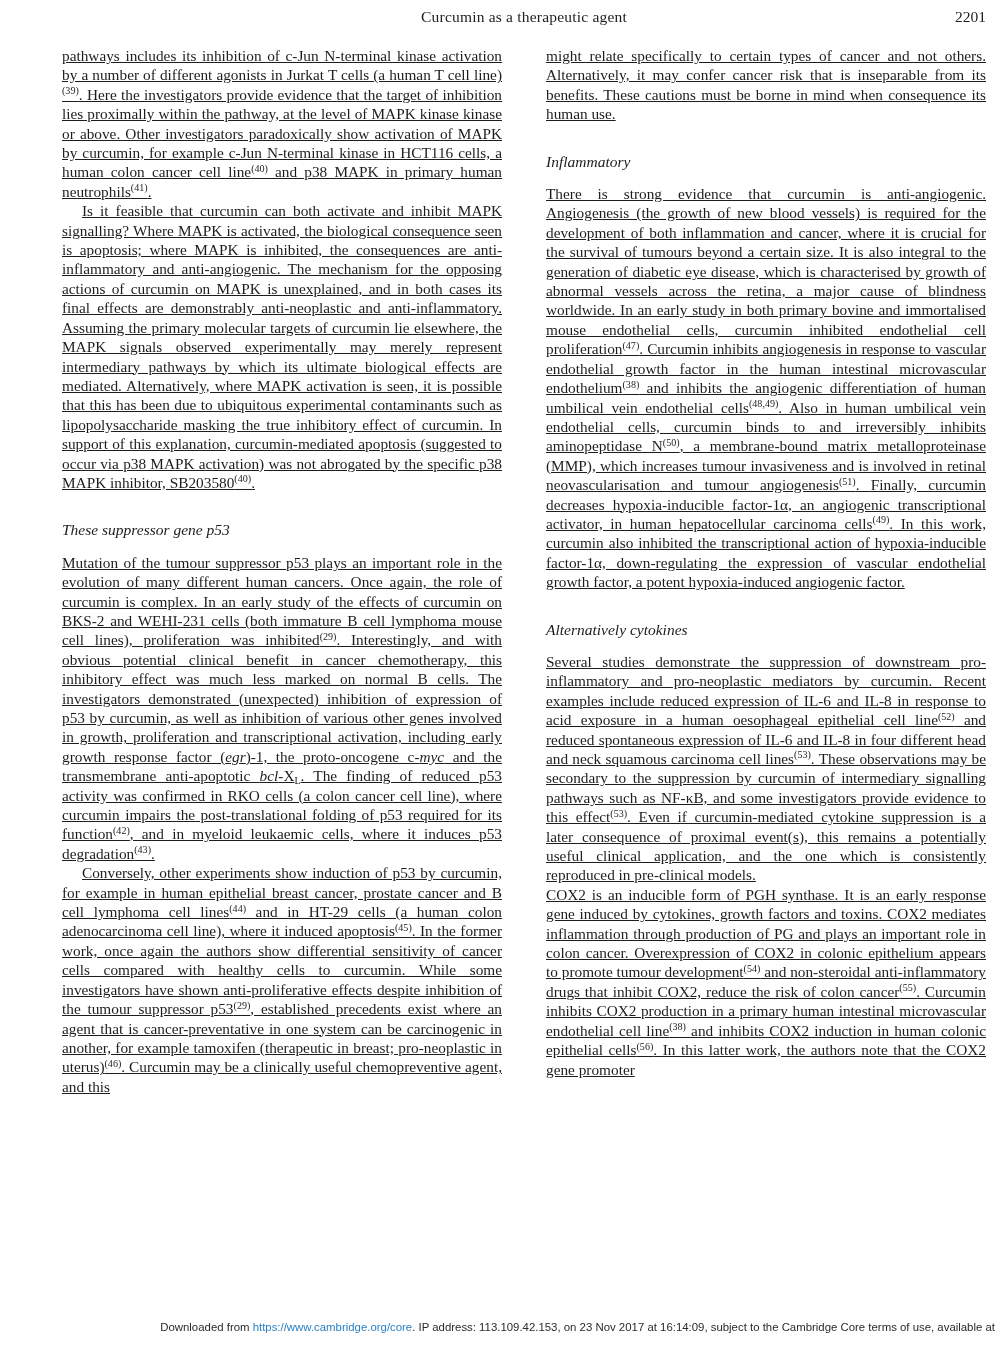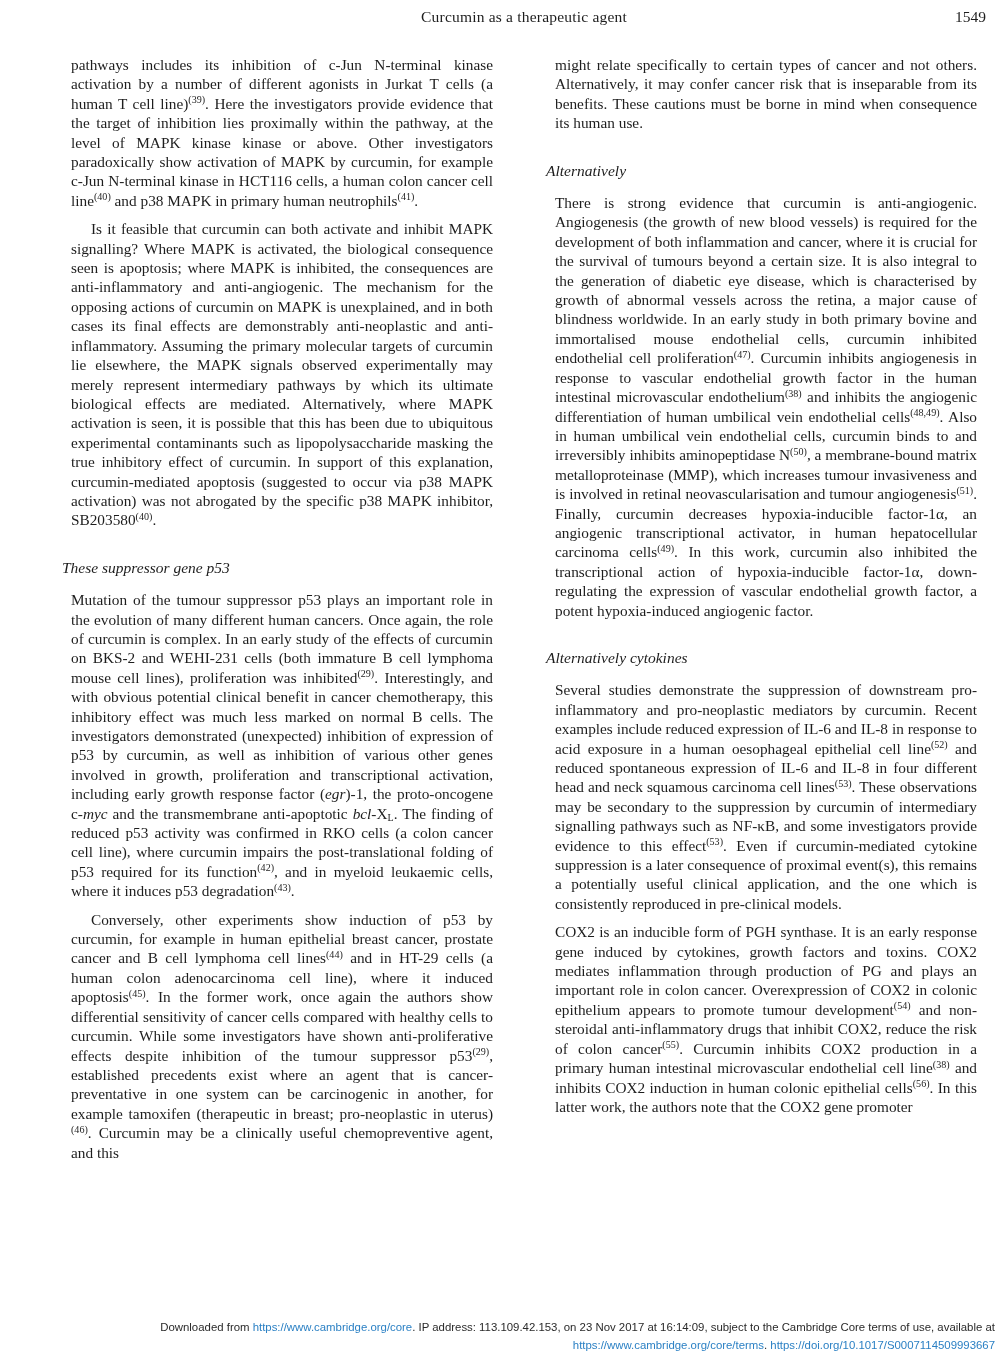--- a/index.html
+++ b/index.html
@@ -30,21 +30,21 @@
     display: flex;
     gap: 44px;
   }
   .column {
     width: 440px;
     font-size: 15.3px;
     line-height: 19.4px;
     text-align: justify;
     hyphens: none;
   }
-  .column p { margin: 9px; }
+  .column p { margin: 0; text-decoration: underline; }
   .column p.indent { text-indent: 20px; }
   .column h2 {
     font-size: 15.5px;
     font-style: italic;
     font-weight: normal;
     margin: 28px 0 13px 0;
     text-align: left;
   }
   sup { font-size: 0.66em; line-height: 0; vertical-align: baseline; position: relative; top: -0.55em; }
   sub { font-size: 0.66em; line-height: 0; vertical-align: baseline; position: relative; top: 0.25em; }
@@ -61,39 +61,38 @@
   }
   .footer-link { color: var(--link, #2b80c4); text-decoration: none; cursor: pointer; }
 </style>
 </head>
 <body>
 
 <div class="page">
 
   <header class="page-header">
     <div class="running-title">Curcumin as a therapeutic agent</div>
-    <div class="page-number">1549</div>
+    <div class="page-number">2201</div>
   </header>
 
   <main class="columns">
     <section class="column">
         <p>pathways includes its inhibition of c-Jun N-terminal kinase activation by a number of different agonists in Jurkat T cells (a human T cell line)<sup>(39)</sup>. Here the investigators provide evidence that the target of inhibition lies proximally within the pathway, at the level of MAPK kinase kinase or above. Other investigators paradoxically show activation of MAPK by curcumin, for example c-Jun N-terminal kinase in HCT116 cells, a human colon cancer cell line<sup>(40)</sup> and p38 MAPK in primary human neutrophils<sup>(41)</sup>.</p>
         <p class="indent">Is it feasible that curcumin can both activate and inhibit MAPK signalling? Where MAPK is activated, the biological consequence seen is apoptosis; where MAPK is inhibited, the consequences are anti-inflammatory and anti-angiogenic. The mechanism for the opposing actions of curcumin on MAPK is unexplained, and in both cases its final effects are demonstrably anti-neoplastic and anti-inflammatory. Assuming the primary molecular targets of curcumin lie elsewhere, the MAPK signals observed experimentally may merely represent intermediary pathways by which its ultimate biological effects are mediated. Alternatively, where MAPK activation is seen, it is possible that this has been due to ubiquitous experimental contaminants such as lipopolysaccharide masking the true inhibitory effect of curcumin. In support of this explanation, curcumin-mediated apoptosis (suggested to occur via p38 MAPK activation) was not abrogated by the specific p38 MAPK inhibitor, SB203580<sup>(40)</sup>.</p>
         <h2>These suppressor gene p53</h2>
         <p>Mutation of the tumour suppressor p53 plays an important role in the evolution of many different human cancers. Once again, the role of curcumin is complex. In an early study of the effects of curcumin on BKS-2 and WEHI-231 cells (both immature B cell lymphoma mouse cell lines), proliferation was inhibited<sup>(29)</sup>. Interestingly, and with obvious potential clinical benefit in cancer chemotherapy, this inhibitory effect was much less marked on normal B cells. The investigators demonstrated (unexpected) inhibition of expression of p53 by curcumin, as well as inhibition of various other genes involved in growth, proliferation and transcriptional activation, including early growth response factor (<i>egr</i>)-1, the proto-oncogene c-<i>myc</i> and the transmembrane anti-apoptotic <i>bcl</i>-X<sub>L</sub>. The finding of reduced p53 activity was confirmed in RKO cells (a colon cancer cell line), where curcumin impairs the post-translational folding of p53 required for its function<sup>(42)</sup>, and in myeloid leukaemic cells, where it induces p53 degradation<sup>(43)</sup>.</p>
         <p class="indent">Conversely, other experiments show induction of p53 by curcumin, for example in human epithelial breast cancer, prostate cancer and B cell lymphoma cell lines<sup>(44)</sup> and in HT-29 cells (a human colon adenocarcinoma cell line), where it induced apoptosis<sup>(45)</sup>. In the former work, once again the authors show differential sensitivity of cancer cells compared with healthy cells to curcumin. While some investigators have shown anti-proliferative effects despite inhibition of the tumour suppressor p53<sup>(29)</sup>, established precedents exist where an agent that is cancer-preventative in one system can be carcinogenic in another, for example tamoxifen (therapeutic in breast; pro-neoplastic in uterus)<sup>(46)</sup>. Curcumin may be a clinically useful chemopreventive agent, and this</p>
       </section>
     <section class="column">
         <p>might relate specifically to certain types of cancer and not others. Alternatively, it may confer cancer risk that is inseparable from its benefits. These cautions must be borne in mind when consequence its human use.</p>
-        <h2>Alternatively</h2>
+        <h2>Inflammatory</h2>
         <p>There is strong evidence that curcumin is anti-angiogenic. Angiogenesis (the growth of new blood vessels) is required for the development of both inflammation and cancer, where it is crucial for the survival of tumours beyond a certain size. It is also integral to the generation of diabetic eye disease, which is characterised by growth of abnormal vessels across the retina, a major cause of blindness worldwide. In an early study in both primary bovine and immortalised mouse endothelial cells, curcumin inhibited endothelial cell proliferation<sup>(47)</sup>. Curcumin inhibits angiogenesis in response to vascular endothelial growth factor in the human intestinal microvascular endothelium<sup>(38)</sup> and inhibits the angiogenic differentiation of human umbilical vein endothelial cells<sup>(48,49)</sup>. Also in human umbilical vein endothelial cells, curcumin binds to and irreversibly inhibits aminopeptidase N<sup>(50)</sup>, a membrane-bound matrix metalloproteinase (MMP), which increases tumour invasiveness and is involved in retinal neovascularisation and tumour angiogenesis<sup>(51)</sup>. Finally, curcumin decreases hypoxia-inducible factor-1α, an angiogenic transcriptional activator, in human hepatocellular carcinoma cells<sup>(49)</sup>. In this work, curcumin also inhibited the transcriptional action of hypoxia-inducible factor-1α, down-regulating the expression of vascular endothelial growth factor, a potent hypoxia-induced angiogenic factor.</p>
         <h2>Alternatively cytokines</h2>
         <p>Several studies demonstrate the suppression of downstream pro-inflammatory and pro-neoplastic mediators by curcumin. Recent examples include reduced expression of IL-6 and IL-8 in response to acid exposure in a human oesophageal epithelial cell line<sup>(52)</sup> and reduced spontaneous expression of IL-6 and IL-8 in four different head and neck squamous carcinoma cell lines<sup>(53)</sup>. These observations may be secondary to the suppression by curcumin of intermediary signalling pathways such as NF-κB, and some investigators provide evidence to this effect<sup>(53)</sup>. Even if curcumin-mediated cytokine suppression is a later consequence of proximal event(s), this remains a potentially useful clinical application, and the one which is consistently reproduced in pre-clinical models.</p>
         <p>COX2 is an inducible form of PGH synthase. It is an early response gene induced by cytokines, growth factors and toxins. COX2 mediates inflammation through production of PG and plays an important role in colon cancer. Overexpression of COX2 in colonic epithelium appears to promote tumour development<sup>(54)</sup> and non-steroidal anti-inflammatory drugs that inhibit COX2, reduce the risk of colon cancer<sup>(55)</sup>. Curcumin inhibits COX2 production in a primary human intestinal microvascular endothelial cell line<sup>(38)</sup> and inhibits COX2 induction in human colonic epithelial cells<sup>(56)</sup>. In this latter work, the authors note that the COX2 gene promoter</p>
       </section>
   </main>
 
   <footer class="page-footer">
     <div class="footer-line"><span>Downloaded from </span><a class="footer-link" href="#">https://www.cambridge.org/core</a><span>. IP address: 113.109.42.153, on 23 Nov 2017 at 16:14:09, subject to the Cambridge Core terms of use, available at </span></div>
-    <div class="footer-line"><a class="footer-link" href="#">https://www.cambridge.org/core/terms</a><span>. </span><a class="footer-link" href="#">https://doi.org/10.1017/S0007114509993667</a></div>
   </footer>
 
 </div>
 
 </body></html>

